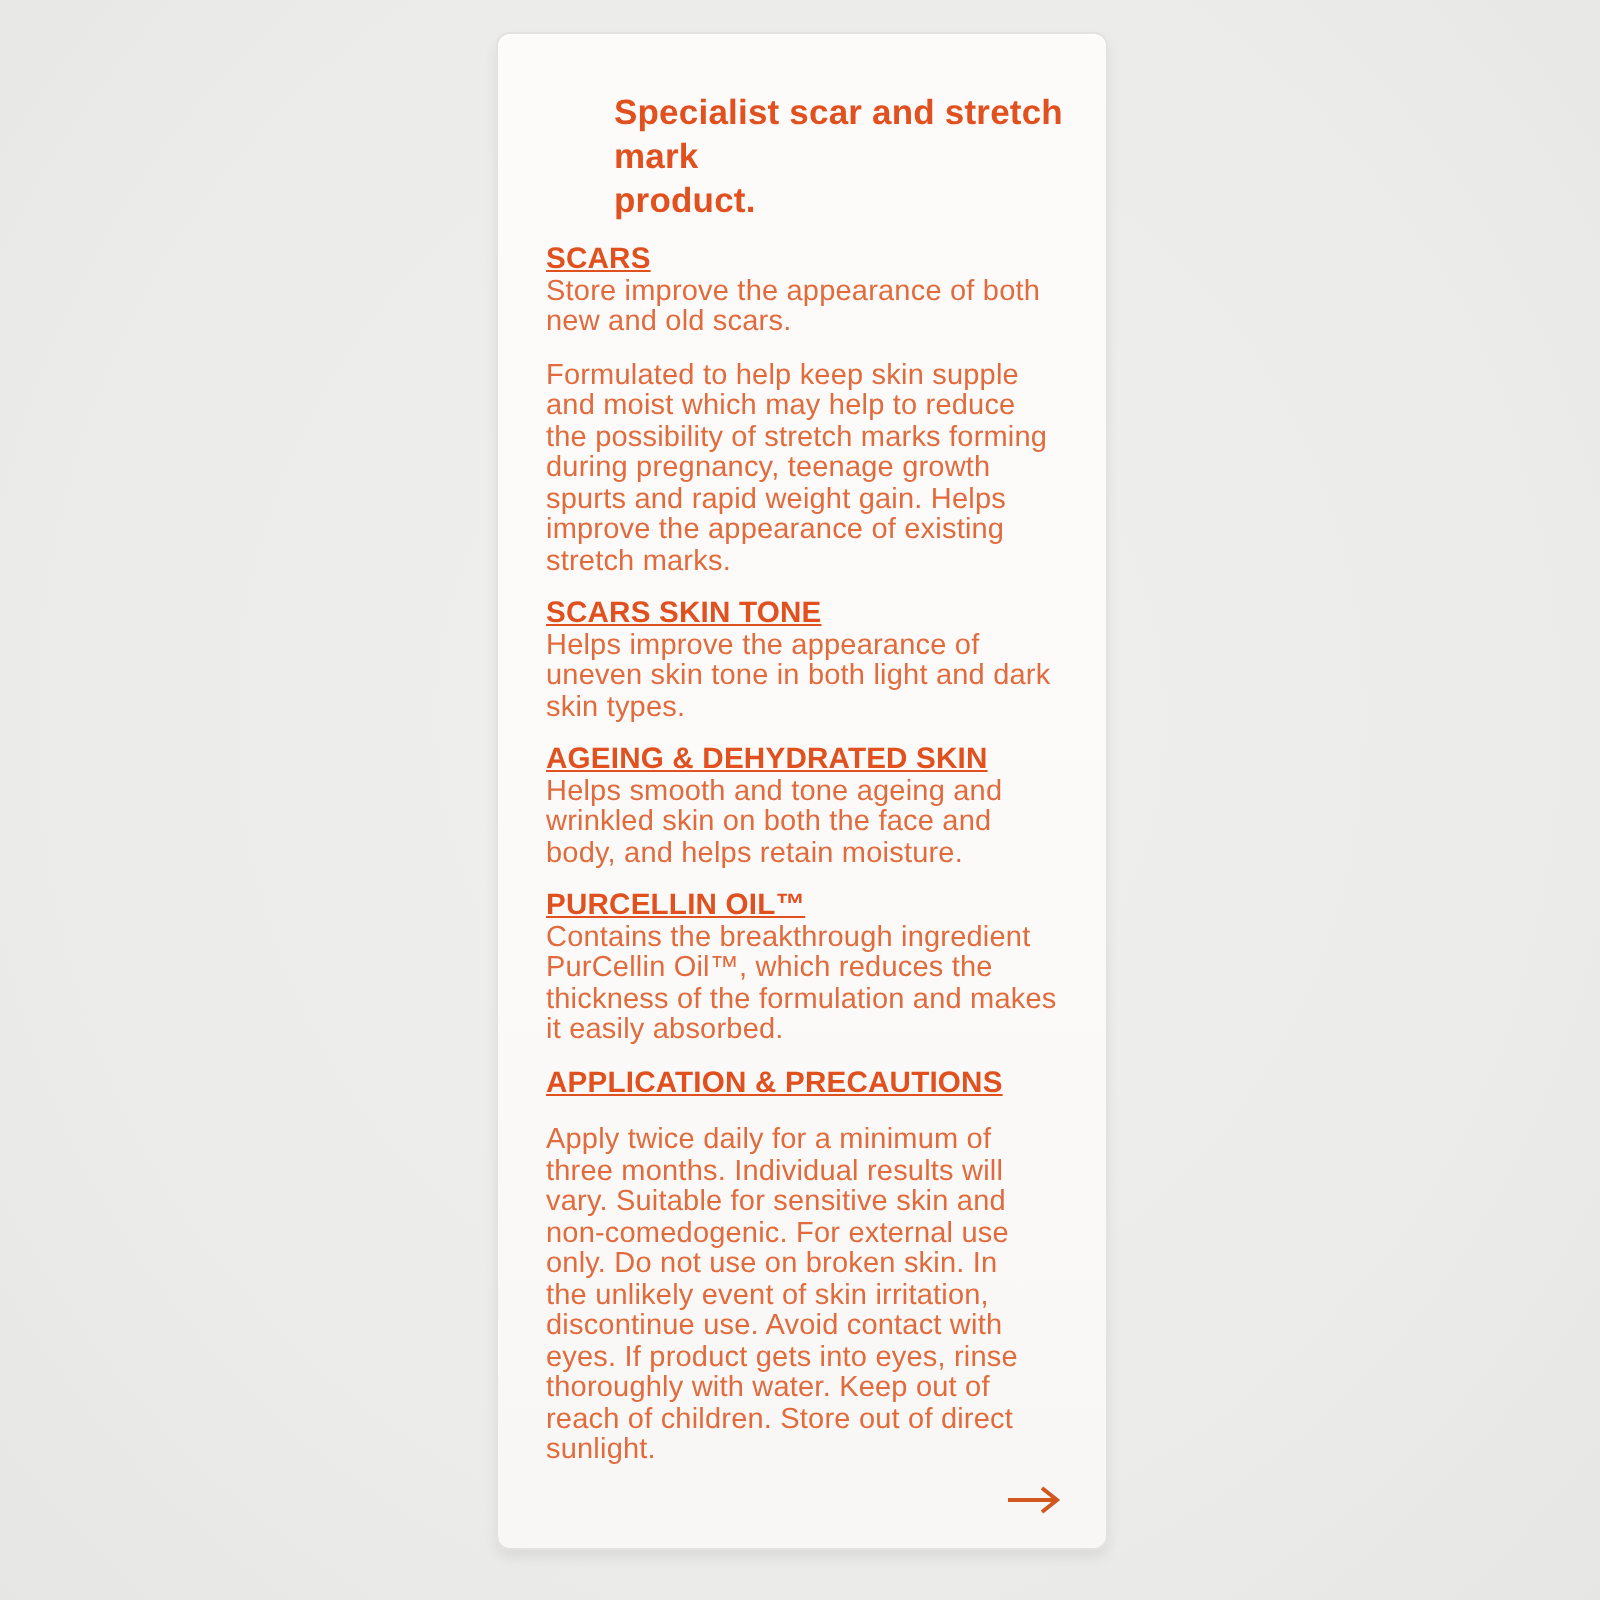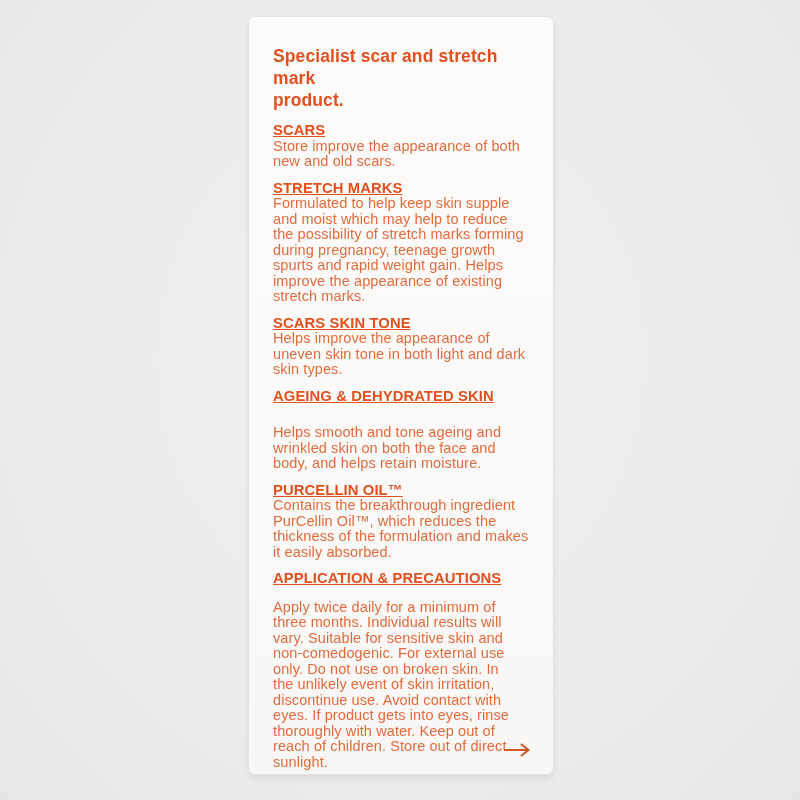--- a/index.html
+++ b/index.html
@@ -69,50 +69,49 @@
   }
 </style>
 </head>
 <body>
 
 <div class="stage">
 
   <div class="panel">
     <div class="panel-content">
 
-      <h1 class="panel-title" style="color: rgb(225, 80, 31);">Specialist scar and stretch mark
+      <h1 class="panel-title" style="color: rgb(225, 80, 31); margin-left: 34px;">Specialist scar and stretch mark
 product.</h1>
 
       <div class="section">
         <h2 class="section-heading" style="color: rgb(225, 80, 31);">SCARS</h2>
         <p class="section-body" style="color: rgb(226, 107, 61);">Store improve the appearance of both
 new and old scars.</p>
       </div>
 
       <div class="section">
-        <h2 class="section-heading" style="color: rgb(225, 80, 31);">STRETCH MARKS</h2>
         <p class="section-body" style="color: rgb(226, 107, 61);">Formulated to help keep skin supple
 and moist which may help to reduce
 the possibility of stretch marks forming
 during pregnancy, teenage growth
 spurts and rapid weight gain. Helps
 improve the appearance of existing
 stretch marks.</p>
       </div>
 
       <div class="section">
         <h2 class="section-heading" style="color: rgb(225, 80, 31);">SCARS SKIN TONE</h2>
         <p class="section-body" style="color: rgb(226, 107, 61);">Helps improve the appearance of
 uneven skin tone in both light and dark
 skin types.</p>
       </div>
 
       <div class="section">
         <h2 class="section-heading" style="color: rgb(225, 80, 31);">AGEING &amp; DEHYDRATED SKIN</h2>
-        <p class="section-body" style="color: rgb(226, 107, 61); margin-top: 21px;">Helps smooth and tone ageing and
+        <p class="section-body" style="color: rgb(226, 107, 61);">Helps smooth and tone ageing and
 wrinkled skin on both the face and
 body, and helps retain moisture.</p>
       </div>
 
       <div class="section">
         <h2 class="section-heading" style="color: rgb(225, 80, 31);">PURCELLIN OIL™</h2>
         <p class="section-body" style="color: rgb(226, 107, 61);">Contains the breakthrough ingredient
 PurCellin Oil™, which reduces the
 thickness of the formulation and makes
 it easily absorbed.</p>

